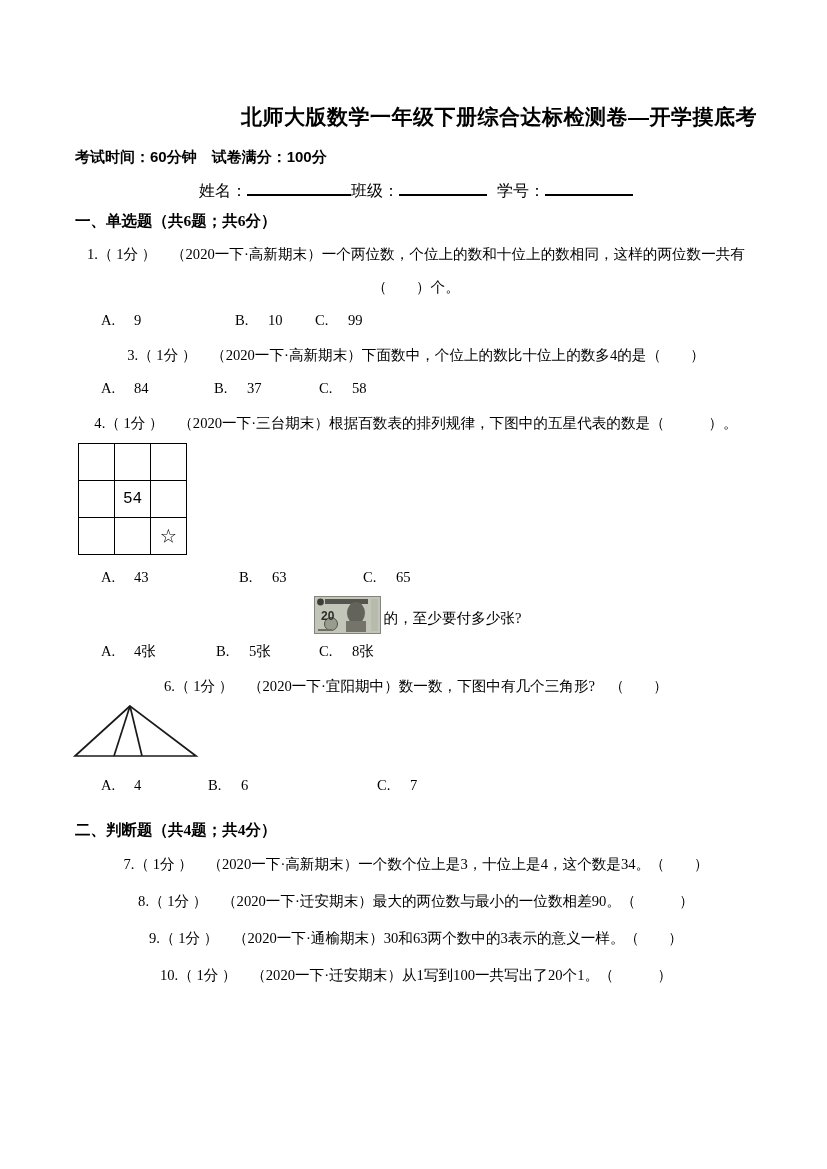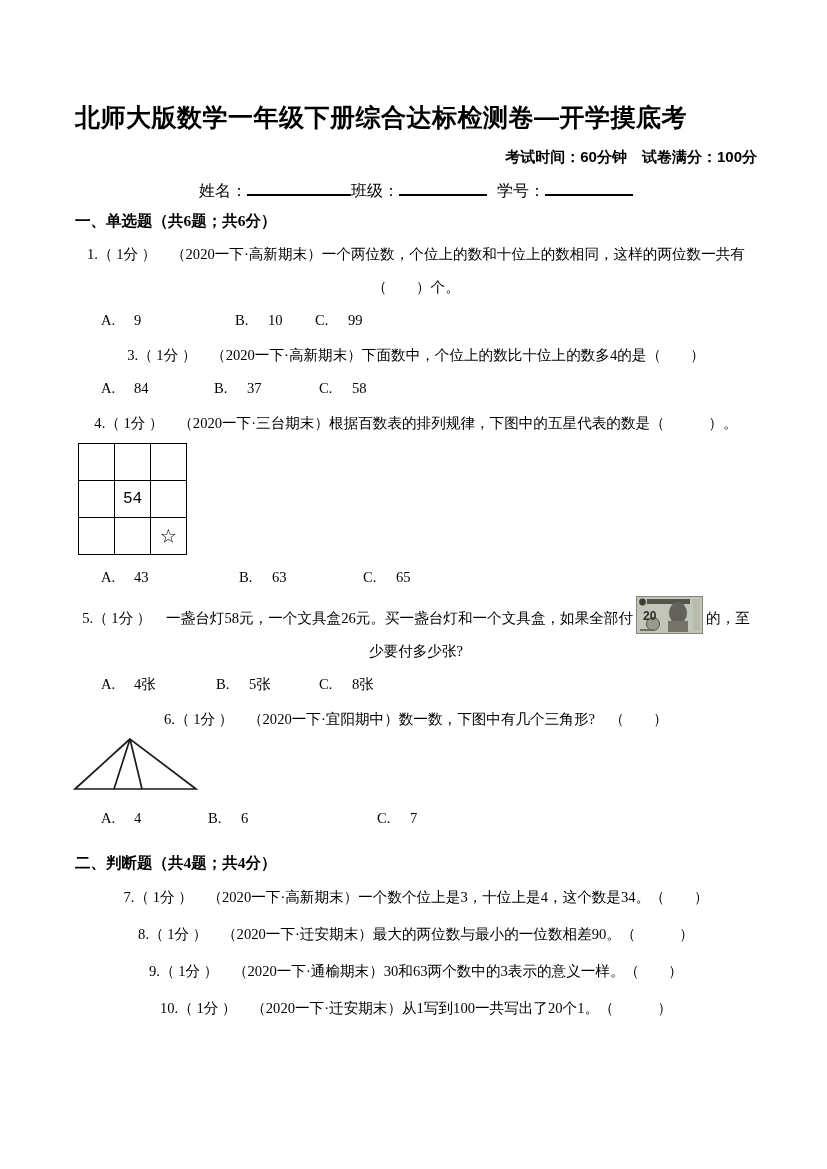--- a/index.html
+++ b/index.html
@@ -6,27 +6,27 @@
   body {
     width: 827px; height: 1169px;
     background: #ffffff; color: #000000;
     font-family: "Liberation Serif", "DejaVu Serif", serif;
     overflow: hidden;
   }
   .page { box-sizing: border-box; width: 827px; height: 1169px; padding: 104px 70px 20px 75px; }
 
   .doc-title {
     font-family: "Liberation Sans", "DejaVu Sans", sans-serif;
-    font-weight: bold; font-size: 25px; line-height: 26px;
-    text-align: left; margin: 0 0 17px 0; letter-spacing: 0.5px;
+    font-weight: bold; font-size: 21px; line-height: 26px;
+    text-align: right; margin: 0 0 17px 0; letter-spacing: 0.5px;
   }
   .exam-info {
     font-family: "Liberation Sans", "DejaVu Sans", sans-serif;
     font-weight: bold; font-size: 15px; line-height: 20px;
-    text-align: right; margin: 8px 0 13px 0;
+    text-align: left; margin: 8px 0 13px 0;
   }
   .name-row {
     font-family: "Liberation Sans", "DejaVu Sans", sans-serif;
     font-weight: normal; font-size: 16px; line-height: 22px;
     text-align: center; margin: 0 0 8px 0;
   }
   .blank { display: inline-block; border-bottom: 2px solid #000; height: 13px; }
   .blank-name { width: 104px; }
   .blank-class { width: 88px; margin-right: 10px; }
   .blank-id { width: 88px; }
@@ -113,21 +113,21 @@
           </tr>
     </tbody>
       </table>
     <div class="opts">
       <span class="opt" style="width:118px"><span class="opt-label">A.</span><span>43</span></span><span class="opt" style="width:104px"><span class="opt-label">B.</span><span>63</span></span><span class="opt"><span class="opt-label">C.</span><span>65</span></span>
     </div>
   </div>
 
   <div class="q-block">
     <div class="q-text">
-      <span>5.（ 1分 ）　一盏台灯58元，一个文具盒26元。买一盏台灯和一个文具盒，如果全部付</span><svg class="banknote" width="67" height="38" viewBox="0 0 67 38">
+      <svg class="banknote" width="67" height="38" viewBox="0 0 67 38">
         <rect x="0.5" y="0.5" width="66" height="37" fill="#c2c6b8" stroke="#84847c"></rect>
         <rect x="11" y="3" width="43" height="5" fill="#55554e"></rect>
         <circle cx="6.5" cy="6" r="3.4" fill="#3c3c38"></circle>
         <ellipse cx="42" cy="17" rx="9" ry="11" fill="#63635c"></ellipse>
         <rect x="32" y="25" width="20" height="11" fill="#74746b"></rect>
         <circle cx="17" cy="28" r="6.5" fill="#979c8c" stroke="#50504a" stroke-width="1"></circle>
         <rect x="57" y="3" width="7" height="32" fill="#b7bbad"></rect>
         <rect x="4" y="33" width="14" height="2" fill="#6e6e66"></rect>
         <text x="7" y="24" font-size="12" font-weight="bold" fill="#2e2e2a" font-family="Liberation Sans, DejaVu Sans, sans-serif">20</text>
       </svg><span>的，至少要付多少张?</span>

